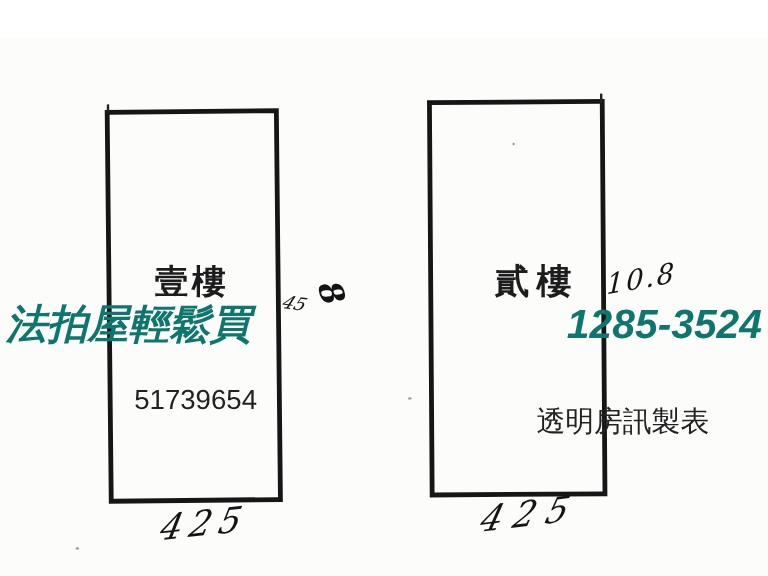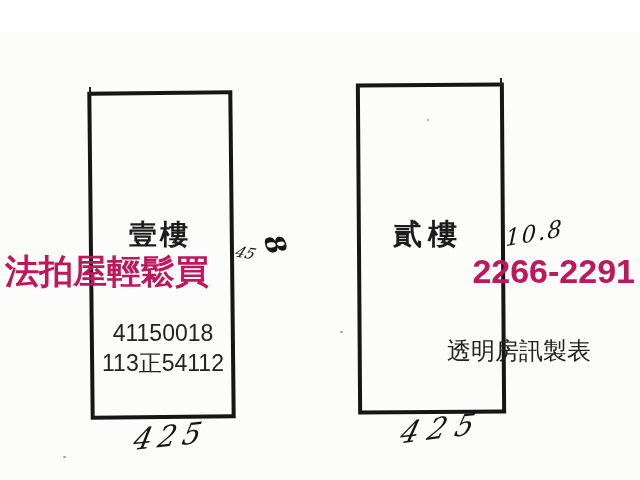--- a/index.html
+++ b/index.html
@@ -18,21 +18,21 @@
   #rect-f2{left:357px;top:51px;width:148px;height:331px;transform:rotate(-0.4deg);}
   
   .tick{position:absolute;background:#222;z-index:1;}
   
   .floor-label{
     position:absolute;color:#1c1c1c;z-index:2;
     font-family:"DejaVu Serif","Liberation Serif",serif;
     font-weight:bold;white-space:nowrap;
   }
   #label-f1{left:129px;top:184px;font-size:28px;letter-spacing:3px;}
-  #label-f2{left:393px;top:183px;font-size:29px;letter-spacing:6px;}
+  #label-f2{left:412px;top:183px;font-size:29px;letter-spacing:6px;}
   
   #id-block{
     position:absolute;left:93px;top:286px;width:140px;z-index:2;
     text-align:center;color:#222;font-size:23px;line-height:30px;
     font-family:"Liberation Sans",sans-serif;letter-spacing:0px;
   }
   
   #watermark{
     position:absolute;left:447px;top:303px;z-index:2;
     font-family:"DejaVu Serif","Liberation Serif",serif;
@@ -69,34 +69,33 @@
 
   <div class="floor-rect" id="rect-f2"></div>
 
   <div class="tick" style="left:89px;top:55px;width:2px;height:7px;"></div>
   <div class="tick" style="left:500px;top:46px;width:2px;height:8px;"></div>
 
   <div class="floor-label" id="label-f1">壹樓</div>
   <div class="floor-label" id="label-f2">貳樓</div>
 
   <div id="id-block">
-    <div>41150018</div>
-    <div>113正54112</div>
+    <div>51739654</div>
   </div>
 
   <div id="watermark">透明房訊製表</div>
 
   <div class="hand" id="dim-f1-bottom">425</div>
   <div class="hand" id="dim-f2-bottom">425</div>
   <div class="hand" id="dim-f2-side">10.8</div>
   <div class="hand" id="dim-mid-large">8</div>
   <div class="hand" id="dim-mid-small">45</div>
 
-  <div id="ad-banner" style="color: #be185d;">
+  <div id="ad-banner" style="color: #0f766e; font-style: italic;">
     <span class="seg">法拍屋輕鬆買</span>
-    <span class="seg">2266-2291</span>
+    <span class="seg">1285-3524</span>
   </div>
 
   <div class="speck" style="left:63px;top:424px;width:3px;height:2px;"></div>
   <div class="speck" style="left:340px;top:299px;width:3px;height:2px;"></div>
   <div class="speck" style="left:427px;top:87px;width:2px;height:2px;"></div>
 
 </div>
 
 </body></html>

